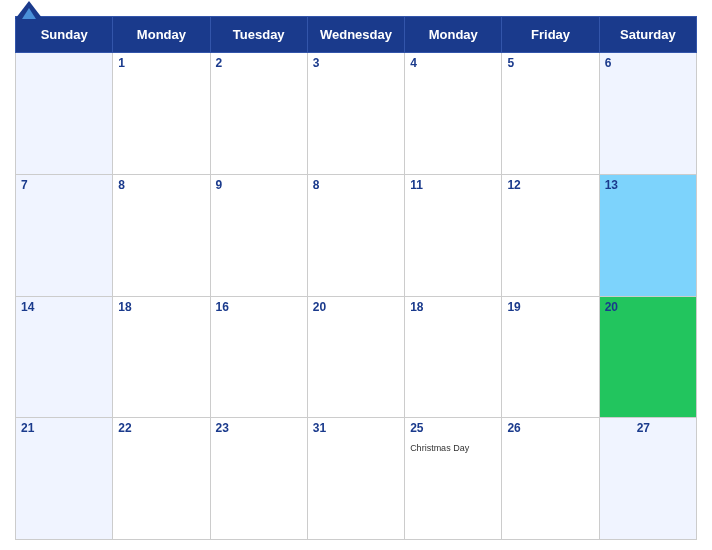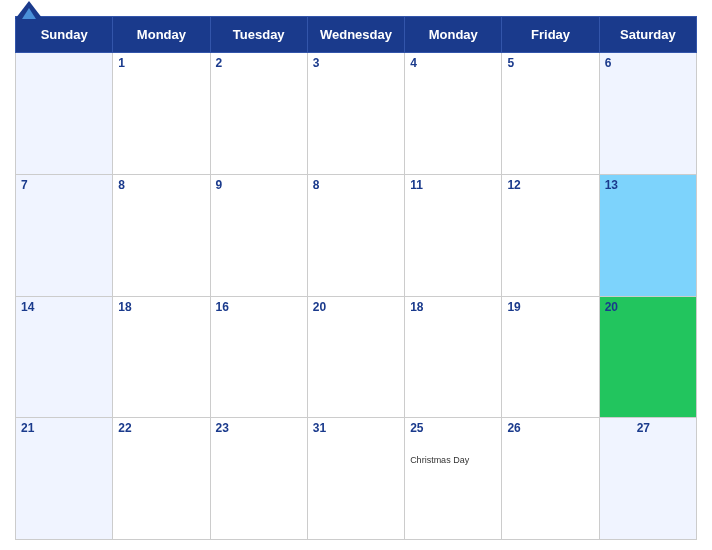--- a/index.html
+++ b/index.html
@@ -102,21 +102,21 @@
     .day-number {
       font-size: 12px;
       font-weight: bold;
       color: #1a3a8c;
       display: block;
     }
 
     .holiday-label {
       font-size: 9px;
       color: #333;
-      margin-top: 20px;
+      margin-top: 8px;
       display: block;
     }
   </style>
 </head>
 <body>
 
 <div class="header">
   <div class="logo">
     <svg class="logo-icon" viewBox="0 0 40 26" xmlns="http://www.w3.org/2000/svg">
       <polygon points="0,26 20,0 40,26" fill="#1a3a8c"></polygon>

